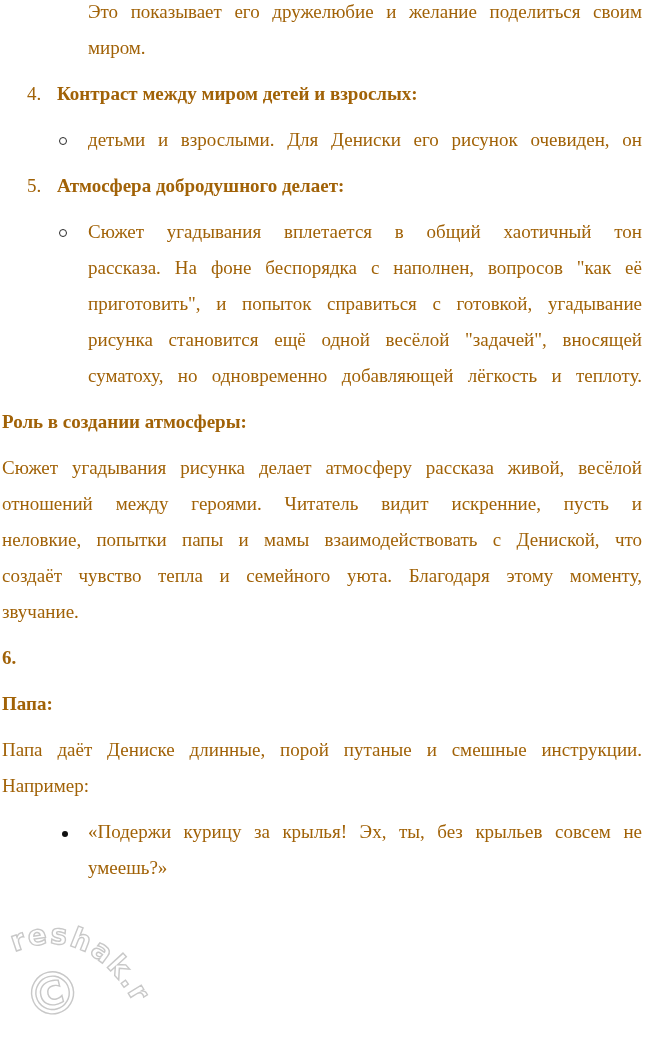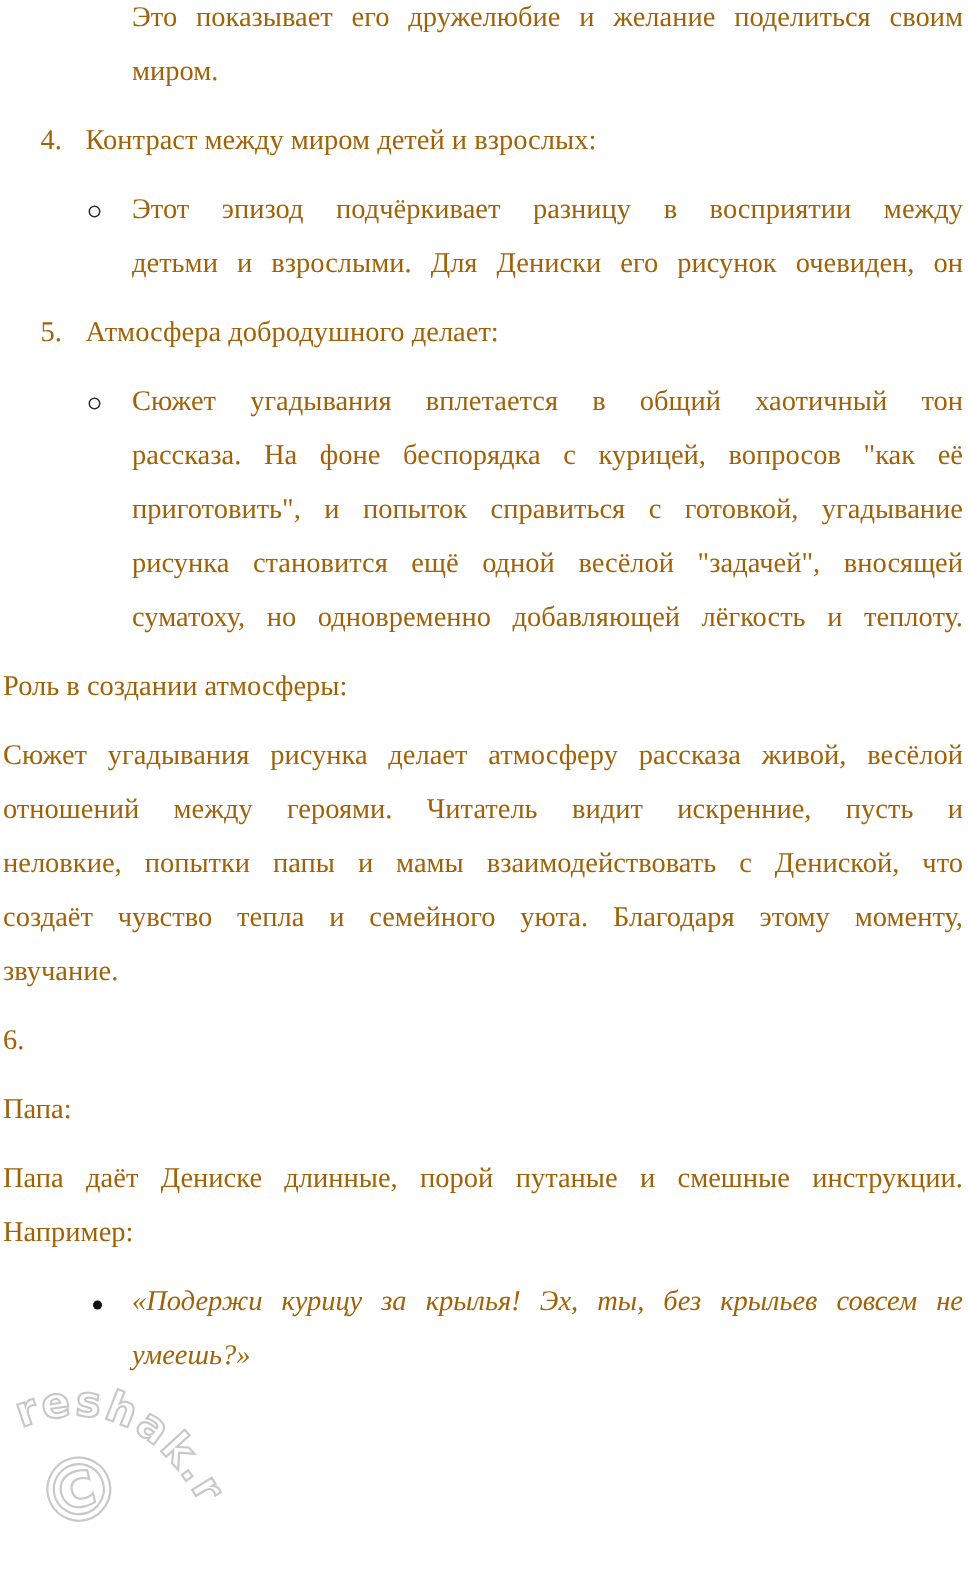--- a/index.html
+++ b/index.html
@@ -6,22 +6,22 @@
   .page{
     position:relative;width:646px;height:1056px;overflow:hidden;
     background:#ffffff;color:#a16207;
     font-family:"Liberation Serif","DejaVu Serif",serif;
   }
   .content{position:absolute;top:-6px;left:2px;right:4px;}
   .block{position:relative;margin-bottom:10px;}
   .line{font-size:19px;line-height:36px;height:36px;}
   .just{text-align:justify;overflow:hidden;}
   .just::after{content:"";display:inline-block;width:100%;height:0;}
-  .bold{font-weight:normal;}
-  .ital{font-style:italic;}
+  .bold{font-weight:bold;}
+  .ital{}
   .ind{padding-left:86px;}
   .num-head{padding-left:55px;}
   .num{
     position:absolute;left:25px;top:0;
     font-size:19px;line-height:36px;font-weight:normal;
   }
   .omark{
     position:absolute;left:57px;top:15px;width:8px;height:8px;
     border:1.4px solid #2a2a2a;border-radius:50%;box-sizing:border-box;
     background:transparent;
@@ -49,33 +49,32 @@
       <div class="line">миром.</div>
     </section>
 
     <section class="block num-head">
       <span class="num">4.</span>
       <div class="line bold">Контраст между миром детей и взрослых:</div>
     </section>
 
     <section class="block ind">
       <span class="omark"></span>
-      <div class="line just">Этот эпизод подчёркивает разницу в восприятии между</div>
       <div class="line just">детьми и взрослыми. Для Дениски его рисунок очевиден, он</div>
     </section>
 
     <section class="block num-head">
       <span class="num">5.</span>
       <div class="line bold">Атмосфера добродушного делает:</div>
     </section>
 
     <section class="block ind">
       <span class="omark"></span>
       <div class="line just">Сюжет угадывания вплетается в общий хаотичный тон</div>
-      <div class="line just">рассказа. На фоне беспорядка с курицей, вопросов "как её</div>
+      <div class="line just">рассказа. На фоне беспорядка с наполнен, вопросов "как её</div>
       <div class="line just">приготовить", и попыток справиться с готовкой, угадывание</div>
       <div class="line just">рисунка становится ещё одной весёлой "задачей", вносящей</div>
       <div class="line just">суматоху, но одновременно добавляющей лёгкость и теплоту.</div>
     </section>
 
     <section class="block">
       <div class="line bold">Роль в создании атмосферы:</div>
     </section>
 
     <section class="block">

